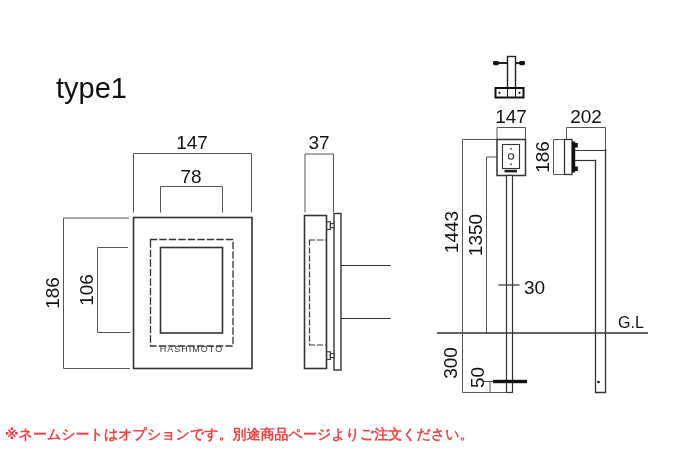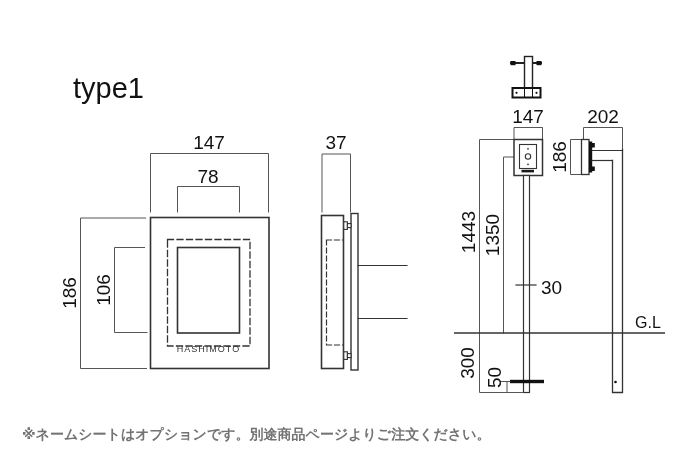--- a/index.html
+++ b/index.html
@@ -1,25 +1,25 @@
 <!DOCTYPE html>
 <html><head>
 <meta charset="utf-8">
 <style>
   html,body{margin:0;padding:0;background:#fff;}
   .stage{position:relative;width:670px;height:450px;background:#ffffff;overflow:hidden;
-         font-family:"Liberation Sans",sans-serif;margin-left:17px;}
+         font-family:"Liberation Sans",sans-serif;}
   svg text{font-family:"Liberation Sans",sans-serif;fill:#111;}
   .dim-text{font-size:19px;}
   .title-text{font-size:29px;}
   .gl-text{font-size:16px;}
   .brand-text{font-size:9px;letter-spacing:1px;fill:#333;}
   .footnote{position:absolute;left:5px;top:426px;width:680px;
             font-family:"DejaVu Sans","Liberation Sans",sans-serif;
-            font-size:14px;font-weight:bold;color:#737373;}
+            font-size:14px;font-weight:bold;color:#ef4444;}
 </style>
 </head>
 <body>
 
 <div class="stage">
 
   <svg width="690" height="450" viewBox="0 0 690 450">
 
     <text class="title-text" x="56" y="98">type1</text>
 

